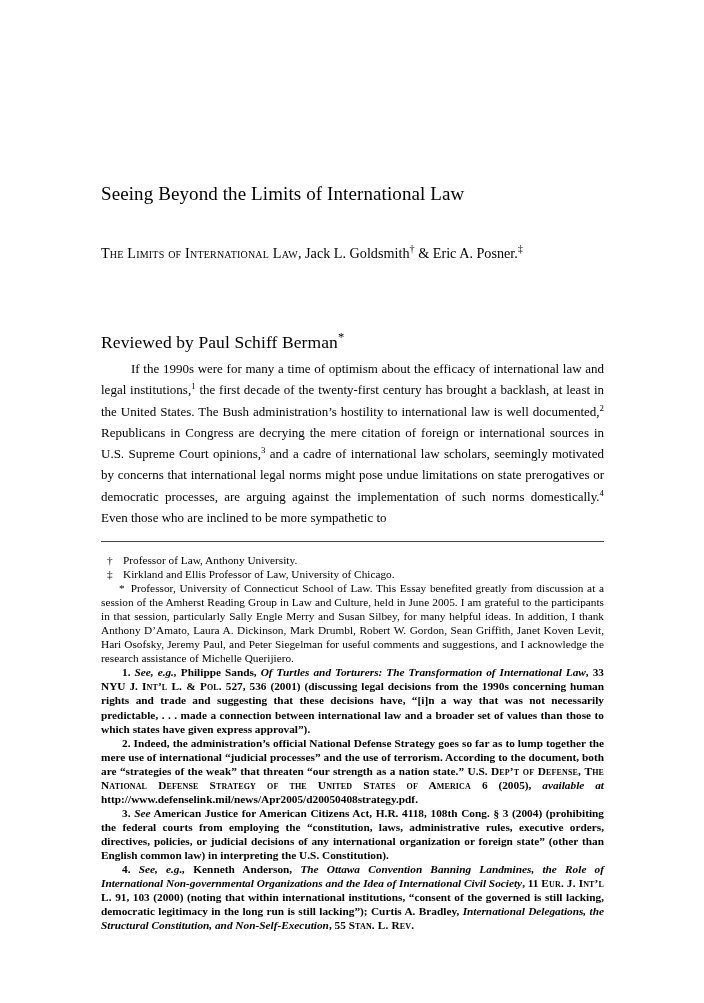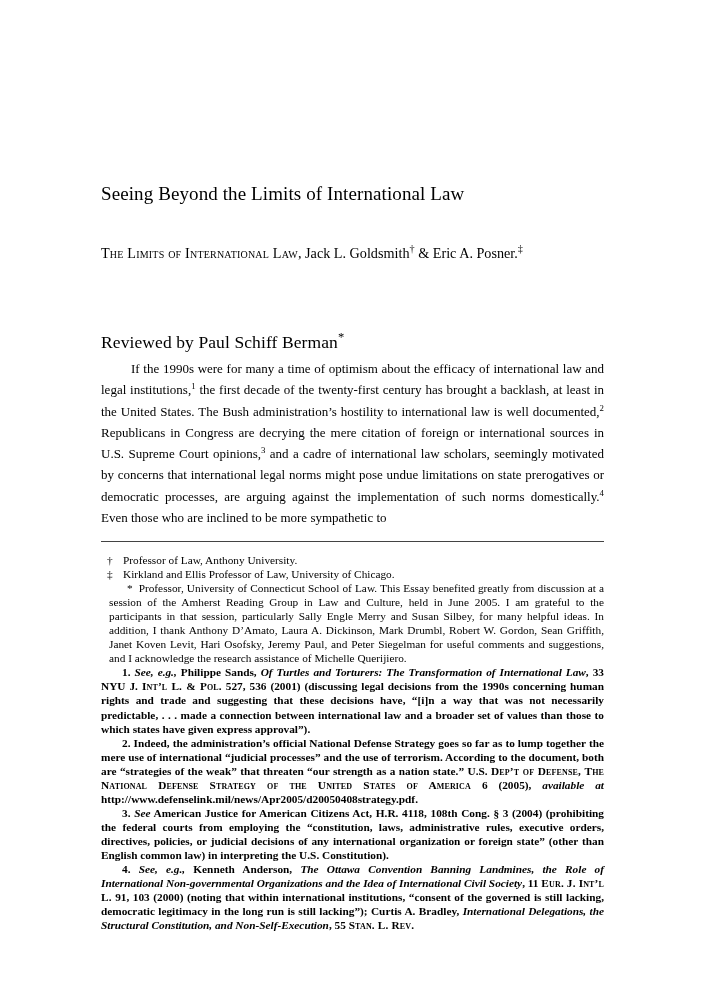--- a/index.html
+++ b/index.html
@@ -122,21 +122,20 @@
     position: relative;
   }
   .fn-sym > .sym {
     position: absolute;
     left: 6px;
     top: 0;
   }
   .fn-sym-wide {
     text-indent: 0;
     padding-left: 0;
-    margin-left: 8px;
   }
   .fn-num {
     text-indent: 21px;
     font-weight: bold;
   }
   .fn i, .fn em { font-style: italic; }
   .fn .sc { font-variant: small-caps; letter-spacing: 0.15px; }
 </style>
 </head>
 <body>

